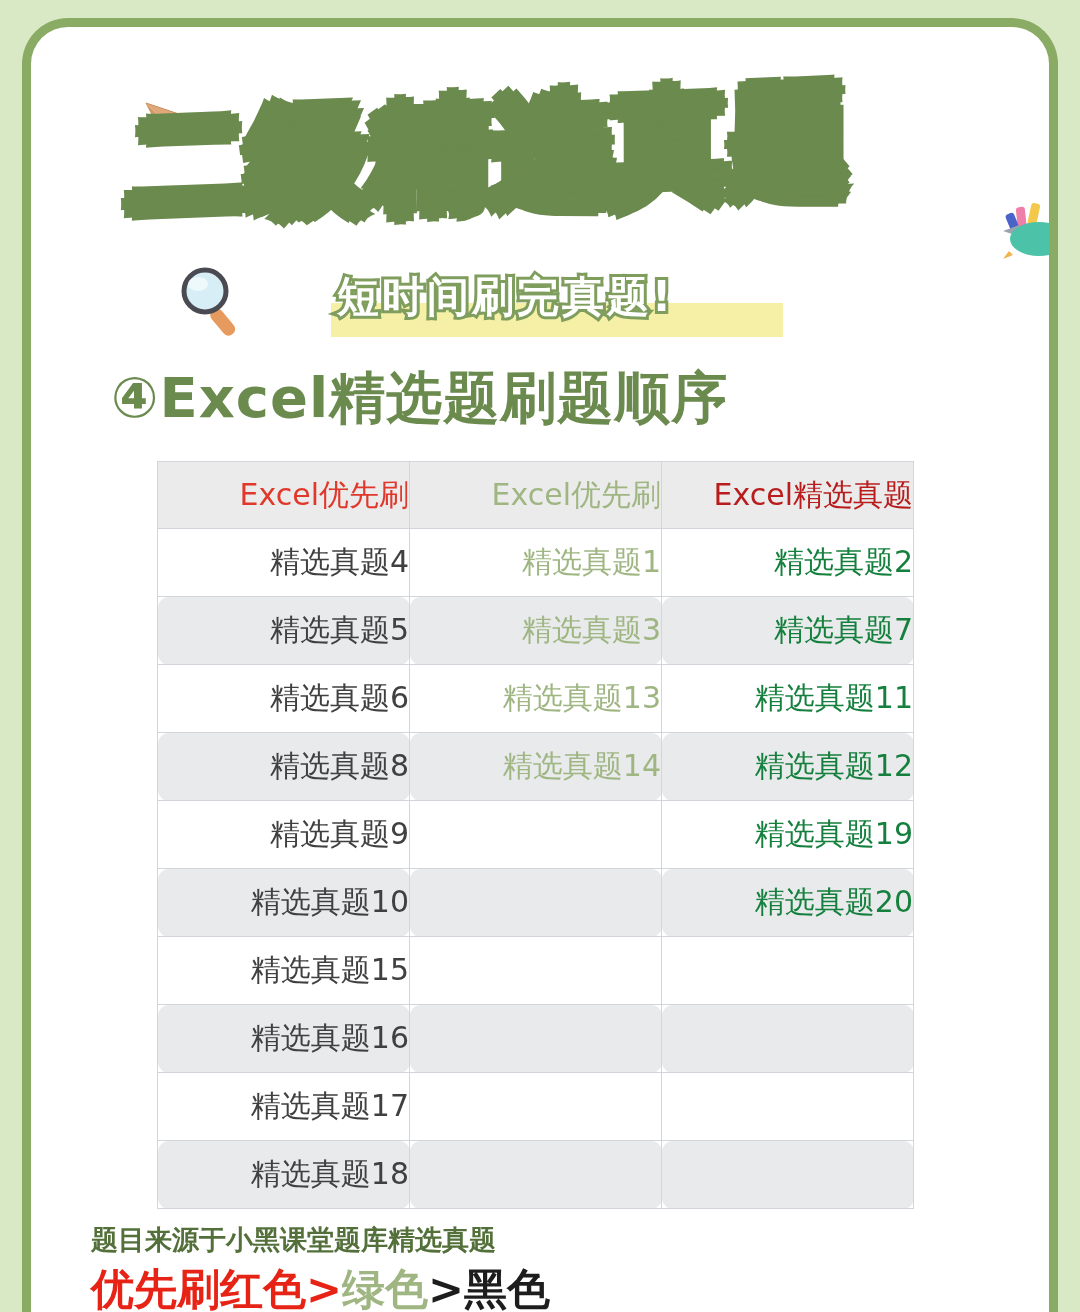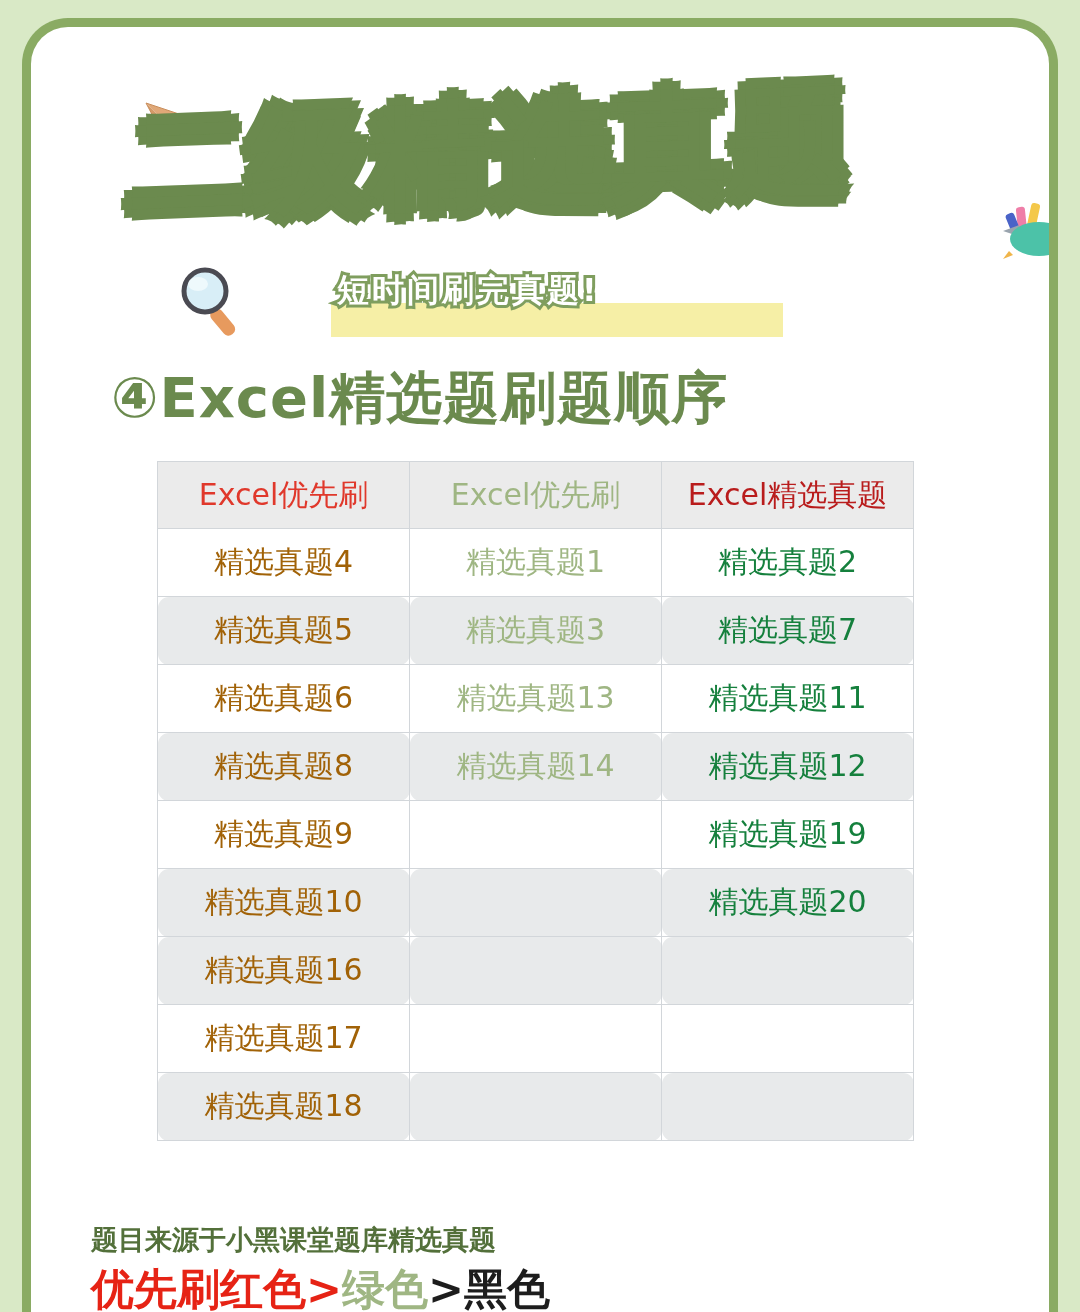--- a/index.html
+++ b/index.html
@@ -97,21 +97,21 @@
     left: 300px;
     top: 48px;
     width: 452px;
     height: 34px;
     background: #f6efa6;
   }
   #subtitle-text {
     position: absolute;
     left: 306px;
     top: 14px;
-    font-size: 32px;
+    font-size: 42px;
     font-weight: 900;
     letter-spacing: 3px;
     color: #ffffff;
     font-family: "DejaVu Sans", "Liberation Sans", sans-serif;
     -webkit-text-stroke: 6px #7f9e5e;
     paint-order: stroke fill;
     white-space: nowrap;
   }
 
   
@@ -137,36 +137,36 @@
     table-layout: fixed;
     font-family: "DejaVu Sans", "Liberation Sans", sans-serif;
   }
   #order-table col.c1 { width: 252px; }
   #order-table col.c2 { width: 252px; }
   #order-table col.c3 { width: 252px; }
 
   #order-table th, #order-table td {
     border: 1px solid #d2d6da;
     height: 67px;
-    text-align: center;
+    text-align: right;
     vertical-align: middle;
     font-size: 30px;
     font-weight: 400;
     padding: 0;
   }
   #order-table thead th {
     background: #ebebeb;
     font-size: 30px;
     font-weight: 400;
     height: 66px;
   }
   #order-table tbody tr.odd td { background: #ffffff; }
   #order-table tbody tr.even td { background: #e8eaeb; border-radius: 11px; }
 
-  .col-red   { color: #a16207; font-weight: 700; }
+  .col-red   { color: #404040; font-weight: 700; }
   .col-green { color: #9fb683; font-weight: 600; }
   .col-black { color: #15803d; font-weight: 500; }
 
   th.col-red   { color: #e0382b; font-weight: 500; }
   th.col-green { color: #9fb683; font-weight: 500; }
   th.col-black { color: #b91c1c; font-weight: 500; }
 
   
   #footer-notes {
     position: absolute;
@@ -270,20 +270,25 @@
         <tr class="odd">
           <td class="col-red">精选真题9</td>
           <td class="col-green"></td>
           <td class="col-black">精选真题19</td>
         </tr>
         <tr class="even">
           <td class="col-red">精选真题10</td>
           <td class="col-green"></td>
           <td class="col-black">精选真题20</td>
         </tr>
+        <tr class="odd">
+          <td class="col-red">精选真题15</td>
+          <td class="col-green"></td>
+          <td class="col-black"></td>
+        </tr>
         <tr class="even">
           <td class="col-red">精选真题16</td>
           <td class="col-green"></td>
           <td class="col-black"></td>
         </tr>
         <tr class="odd">
           <td class="col-red">精选真题17</td>
           <td class="col-green"></td>
           <td class="col-black"></td>
         </tr>

